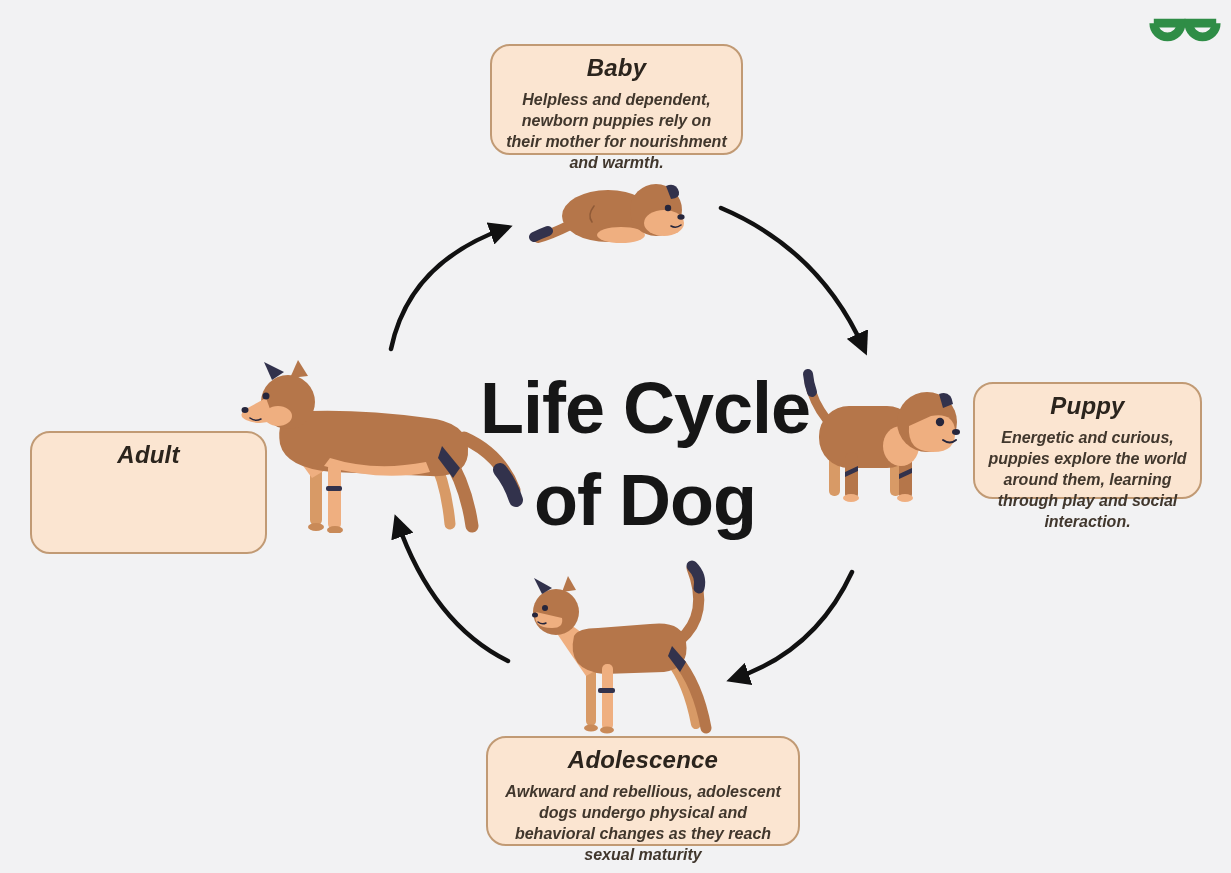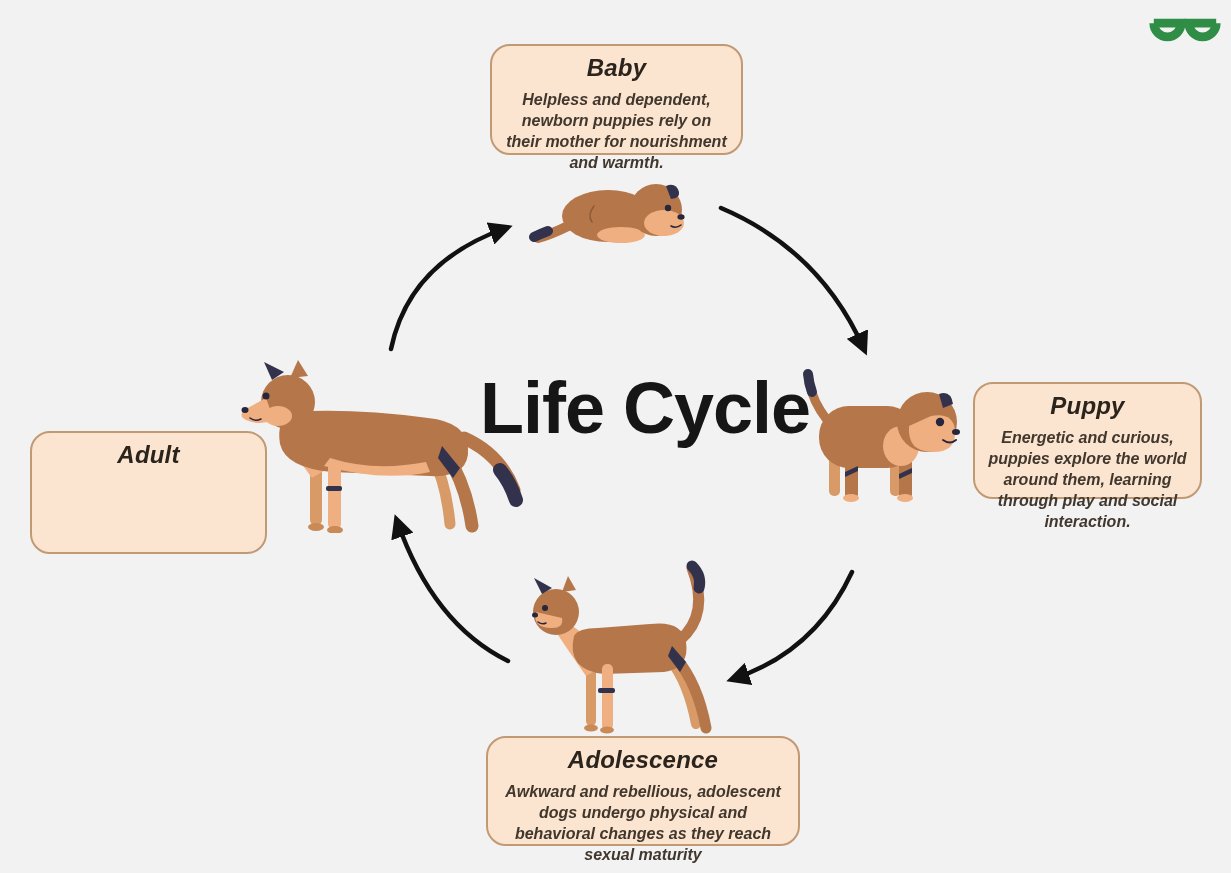--- a/index.html
+++ b/index.html
@@ -162,20 +162,21 @@
     <h2>Puppy</h2>
     <p>Energetic and curious, puppies explore the world around them, learning through play and social interaction.</p>
   </div>
 
   <div class="card card-adult">
     <h2>Adult</h2>
   </div>
 
   <div class="center-title">
     <div>Life Cycle</div>
+    <div>of Dog</div>
   </div>
 
   <svg class="logo" viewBox="0 0 80 44">
     <path d="M8 16 L36 16 A 14 14 0 1 1 8 16" stroke="#2F8D46" stroke-width="9" fill="none"></path>
     <path d="M72 16 L44 16 A 14 14 0 1 0 72 16" stroke="#2F8D46" stroke-width="9" fill="none"></path>
   </svg>
 
 </div>
 
 </body></html>

